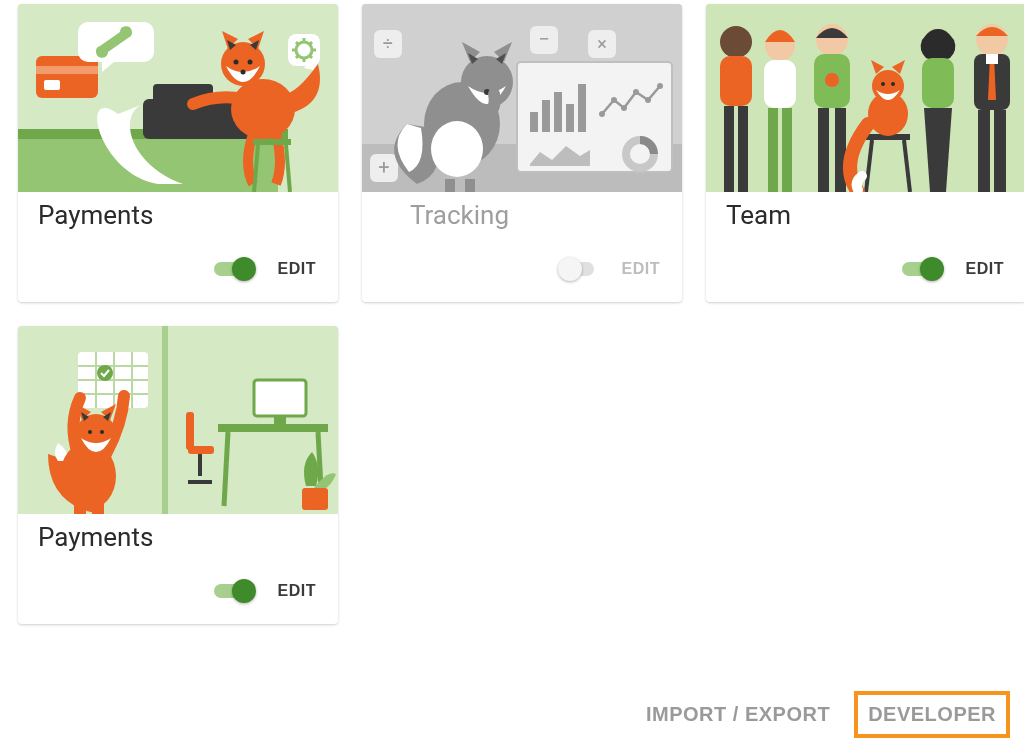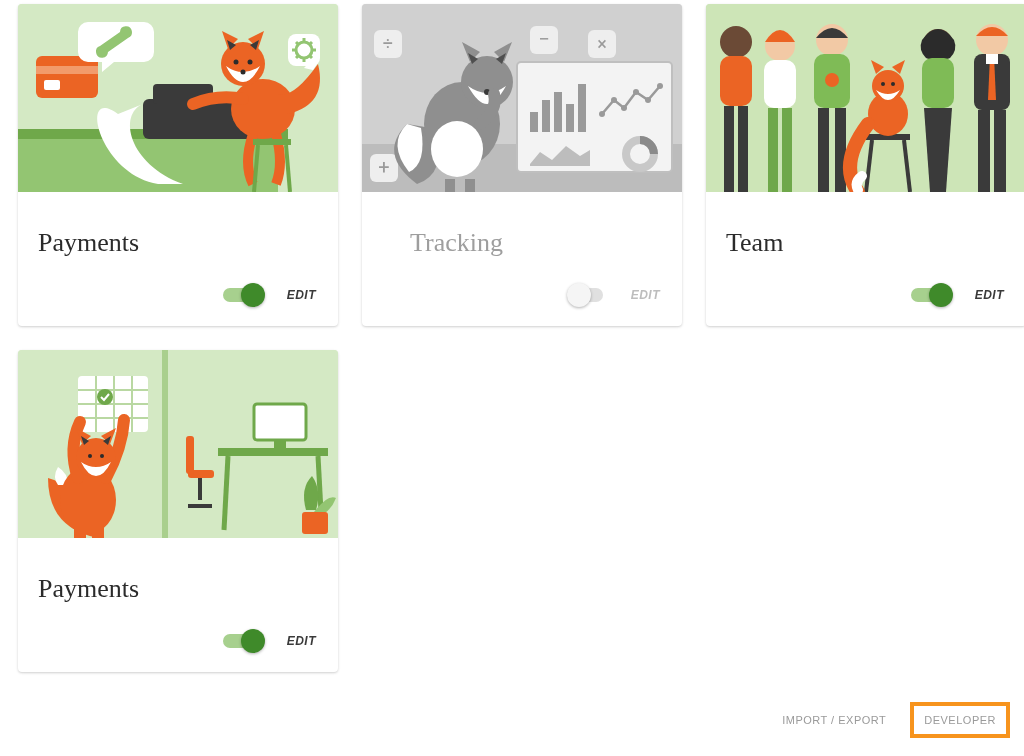--- a/index.html
+++ b/index.html
@@ -25,22 +25,21 @@
       display: flex;
       flex-direction: column;
     }
     .card-image {
       height: 188px;
       width: 100%;
       position: relative;
       overflow: hidden;
     }
     .card-body {
-      padding: 36px 20px 10px 20px;
-      font-family: Liberation Serif, serif;
+      padding: 8px 20px 10px 20px;
     }
     .card-title {
       font-size: 26px;
       font-weight: 400;
       color: #2b2b2b;
     }
     .card.disabled .card-title {
       color: #9e9e9e;
       margin-left: 28px;
     }
@@ -71,42 +70,41 @@
       width: 24px;
       height: 24px;
       border-radius: 50%;
       box-shadow: 0 1px 3px rgba(0,0,0,0.3);
     }
     .toggle.on .toggle-track { background: #a7d08e; }
     .toggle.on .toggle-thumb { background: #3f8a2a; right: 0; }
     .toggle.off .toggle-track { background: #e0e0e0; }
     .toggle.off .toggle-thumb { background: #f5f5f5; left: 0; }
     .edit-btn {
-      font-size: 12px;
+      font-size: 16px;
       font-weight: 600;
       letter-spacing: 0.5px;
       color: #3a3a3a;
       background: none;
       border: none;
       cursor: pointer;
       padding: 6px 4px;
-      font-style: italic;
     }
     .card.disabled .edit-btn { color: #bdbdbd; }
     .footer-actions {
       position: absolute;
       bottom: 18px;
       right: 14px;
       display: flex;
       align-items: center;
       gap: 14px;
     }
     .footer-btn {
-      font-size: 11px;
-      font-weight: 400;
+      font-size: 20px;
+      font-weight: 700;
       letter-spacing: 0.5px;
       color: #9a9a9a;
       background: none;
       border: none;
       cursor: pointer;
       padding: 8px 10px;
     }
     .footer-btn.highlighted {
       border: 4px solid #f7941d;
       color: #9a9a9a;

